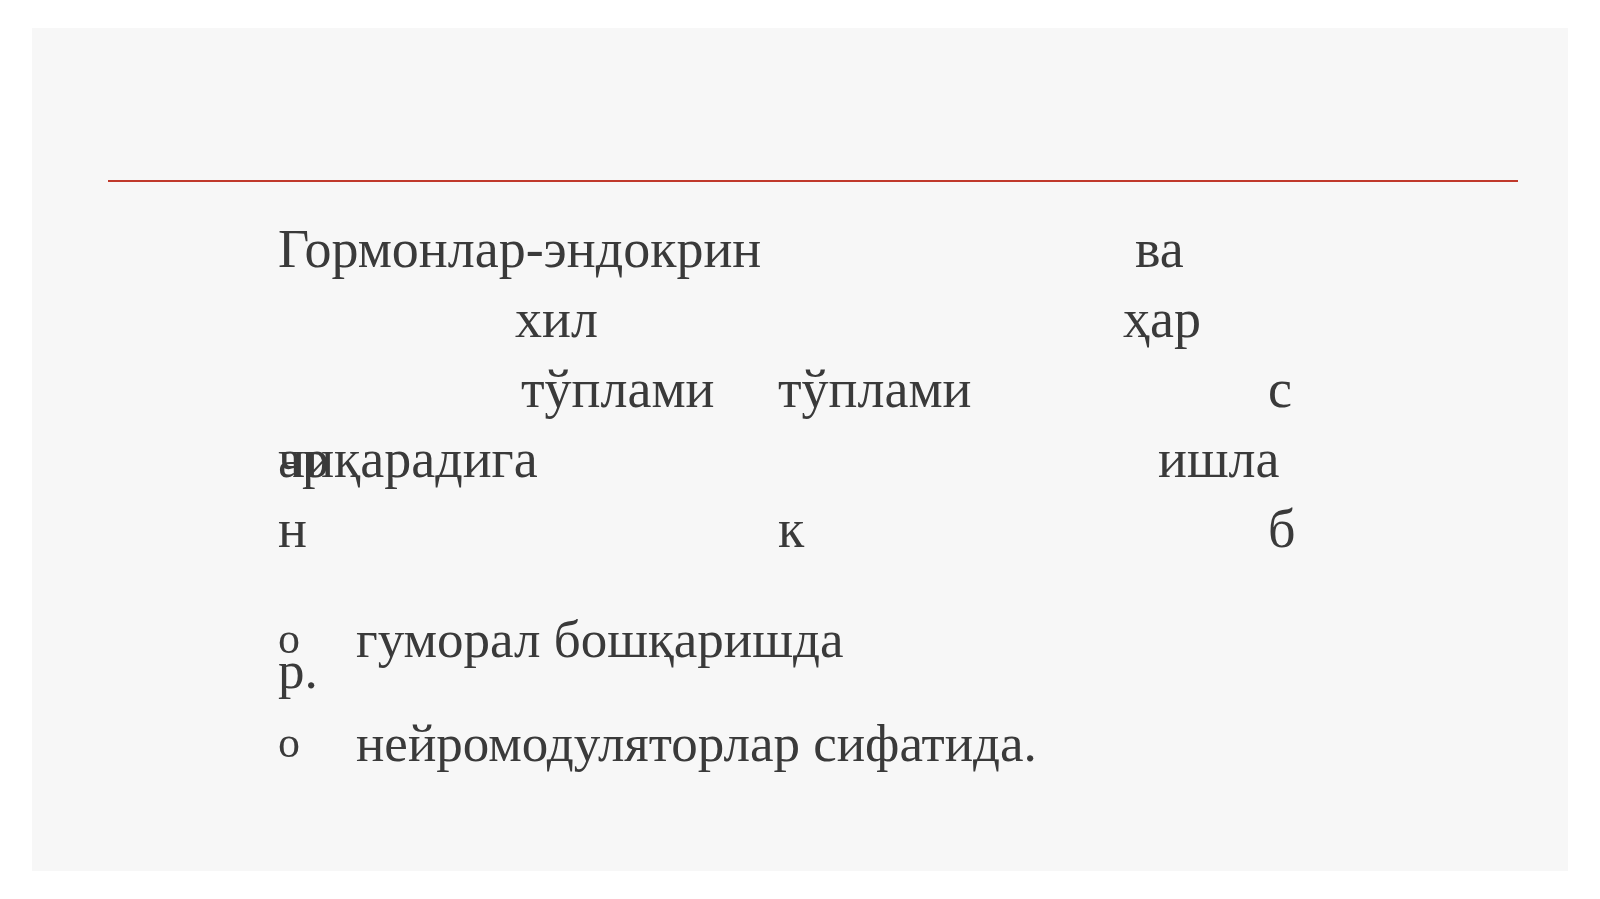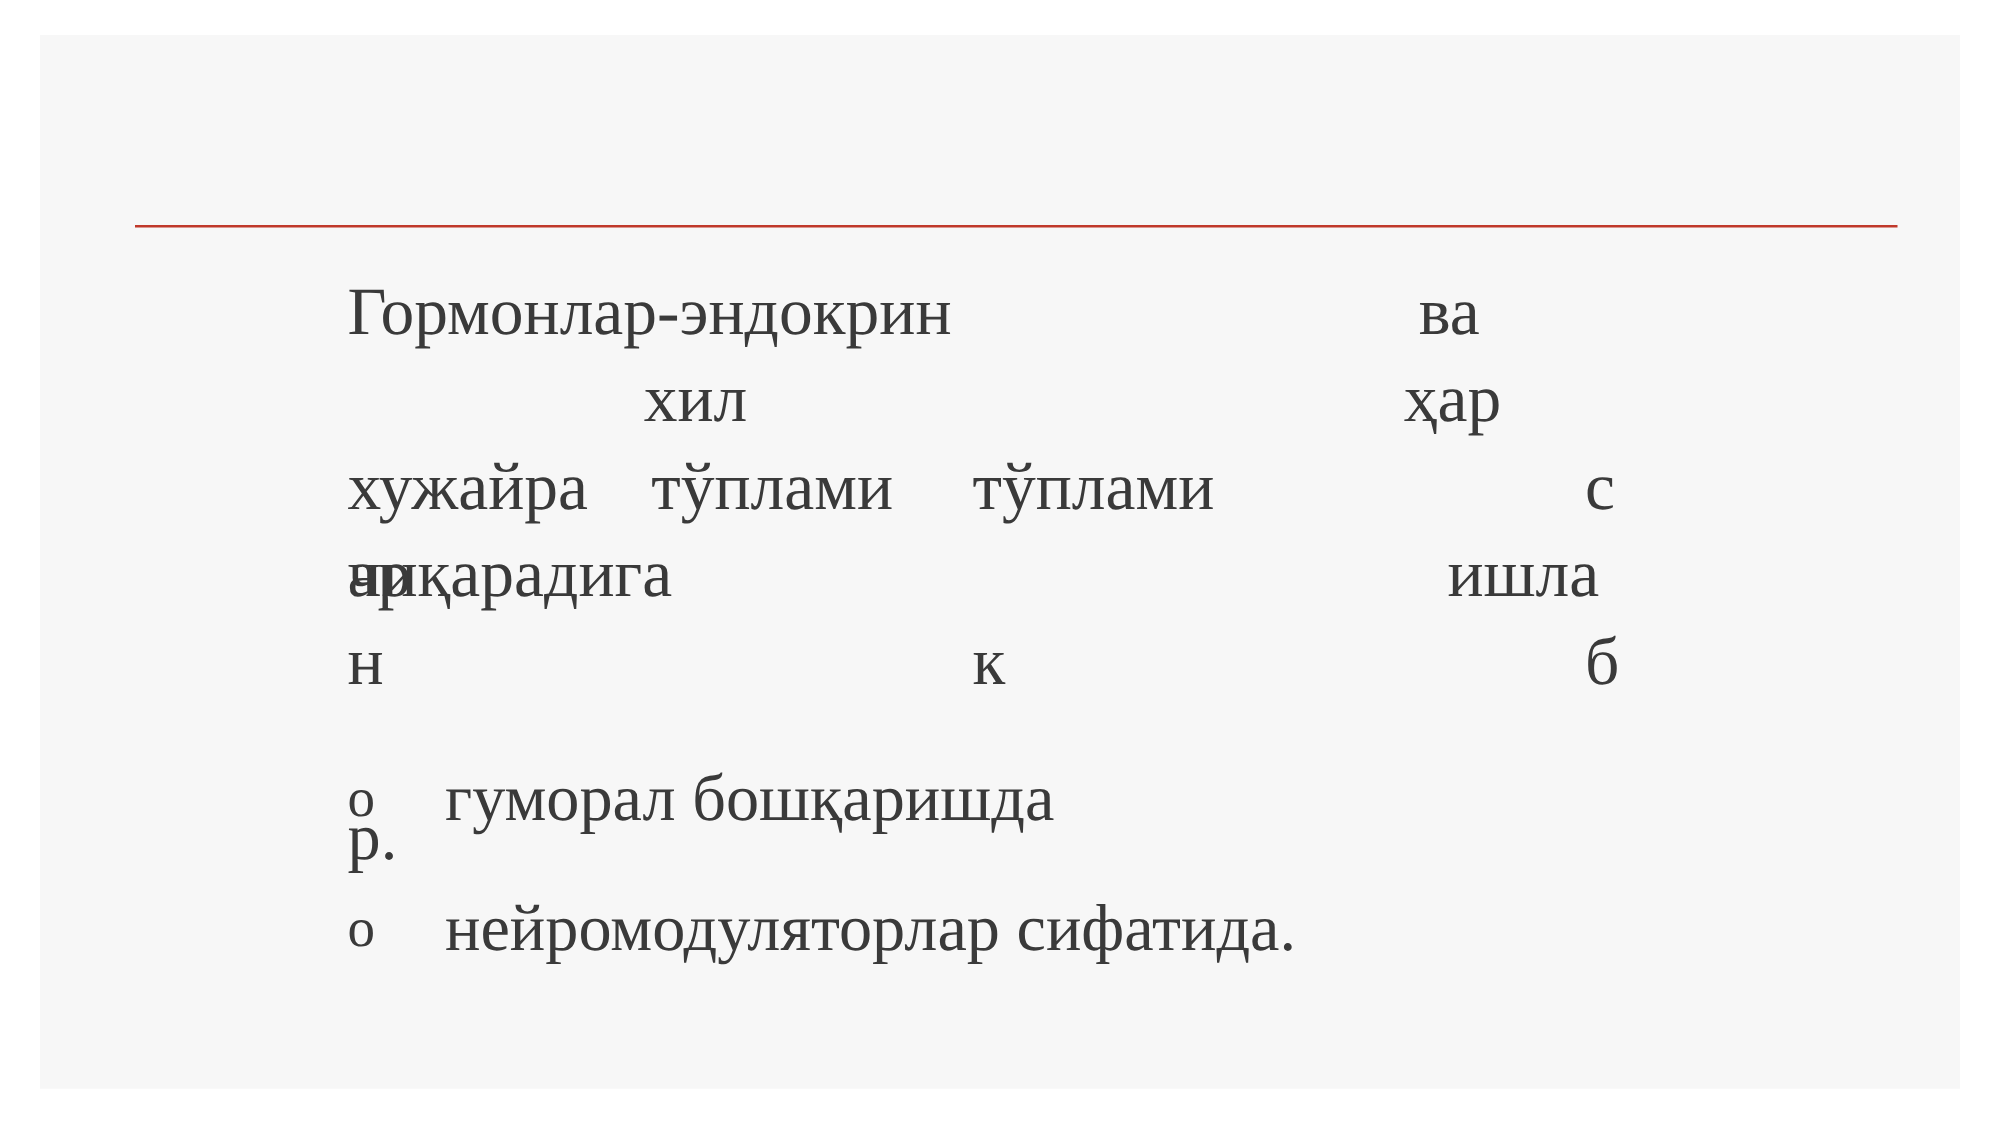--- a/index.html
+++ b/index.html
@@ -108,21 +108,20 @@
   <div class="rule"></div>
 
   <div class="body-block">
     <div class="para">
       <span class="l1a">Гормонлар-эндокрин</span>
       <span class="l1b">ва</span>
 
       <span class="l2b">хил</span>
       <span class="l2c">ҳар</span>
 
-      <span class="l3a">хужайра</span>
       <span class="l3c">тўплами</span>
       <span class="l3d">тўплами</span>
       <span class="l3e">с</span>
 
       <span class="l4a">чиқарадига</span>
       <span class="l4b">ар</span>
       <span class="l4d">ишла</span>
 
       <span class="l5a">н</span>
       <span class="l5b">к</span>

